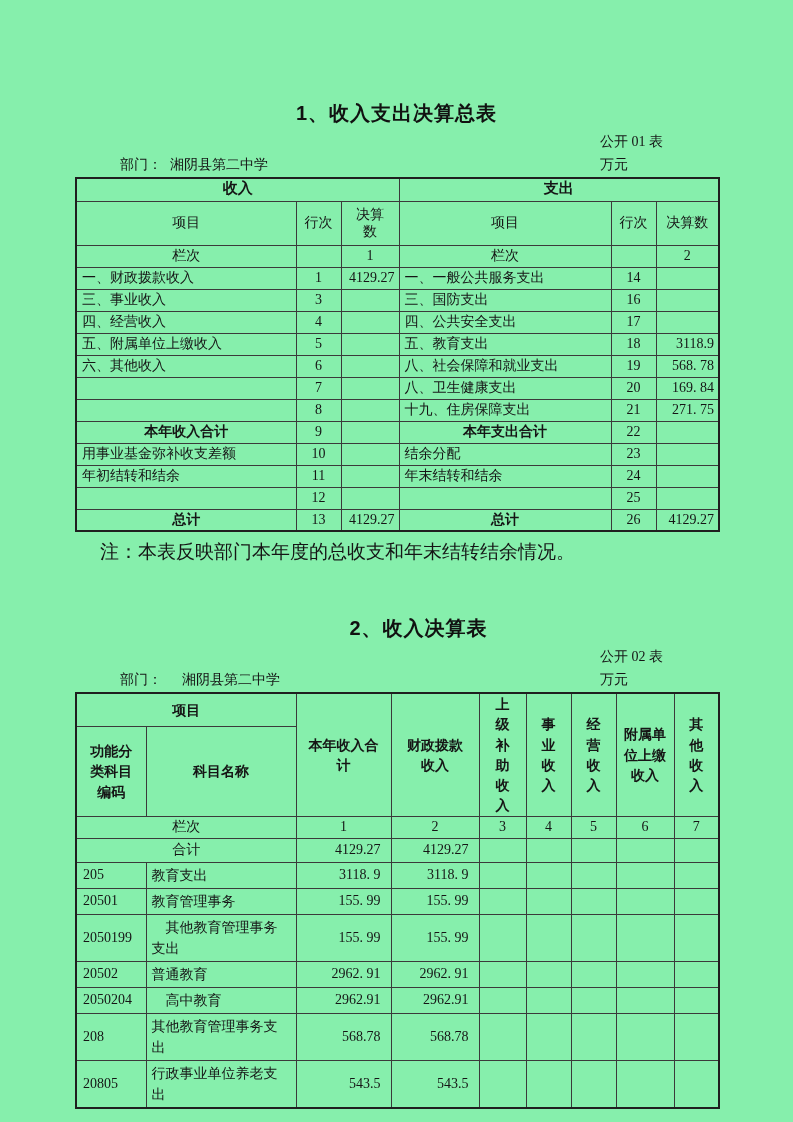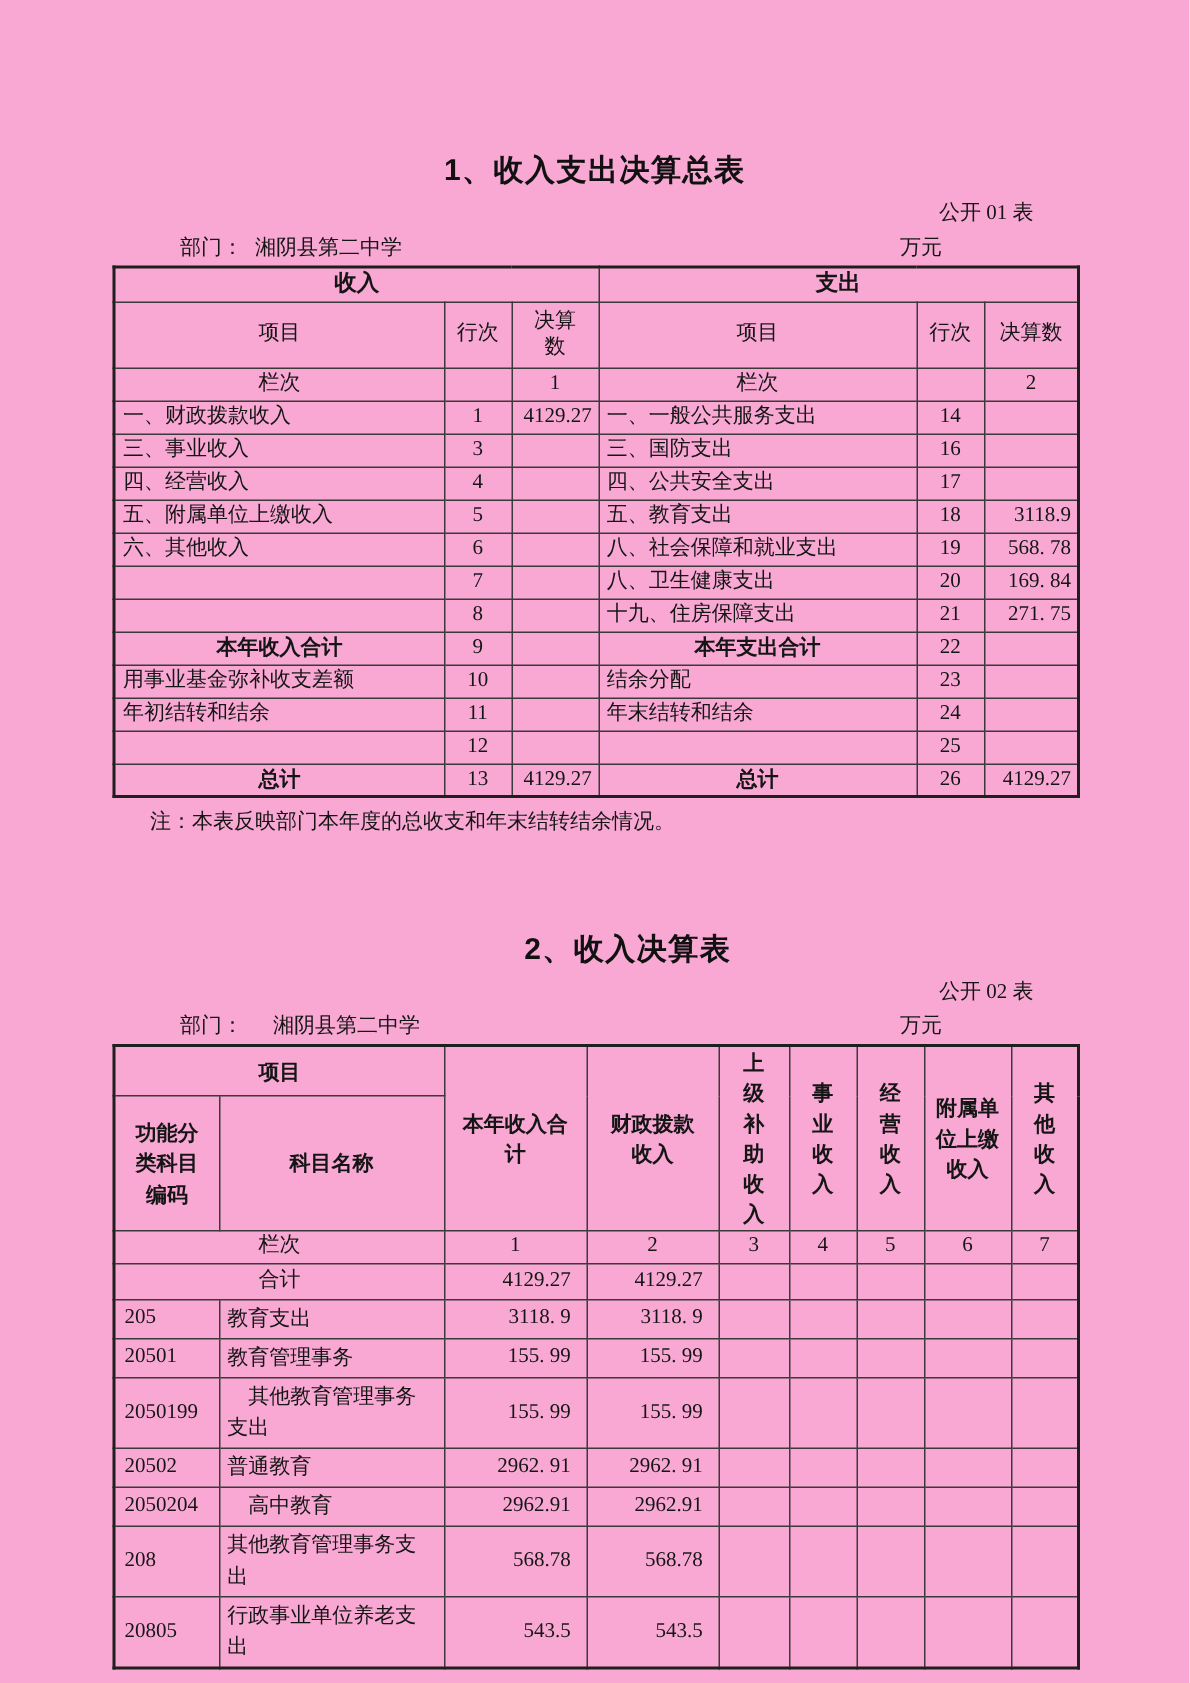--- a/index.html
+++ b/index.html
@@ -1,32 +1,32 @@
 <!DOCTYPE html>
 <html><head>
 <meta charset="utf-8">
 <style>
   html,body{margin:0;padding:0;background:#fff;}
   body{
     width:793px;height:1122px;
     font-family:"Liberation Serif","DejaVu Serif",serif;
     color:#151515;
   }
-  .page{position:relative;width:793px;height:1122px;overflow:hidden;background:#f9a8d4;}
+  .page{position:relative;width:793px;height:1122px;overflow:hidden;background:#86efac;}
 
   .sec-title{
     margin:0;text-align:center;
     font-family:"Liberation Sans","DejaVu Sans",sans-serif;
     font-weight:bold;font-size:20px;color:#111;letter-spacing:1px;
   }
   .t1-title{padding-top:100px;}
   .t2-title{padding-top:46px;padding-left:44px;}
 
   .meta{position:relative;width:643px;margin-left:75px;height:50px;font-size:14px;}
-  .meta .open-label{position:absolute;left:551px;top:6px;}
+  .meta .open-label{position:absolute;left:525px;top:6px;}
   .meta .dept-line{position:absolute;left:45px;bottom:3px;}
   .meta .dept-line .gap1{margin-left:8px;}
   .meta .dept-line .gap2{margin-left:20px;}
   .meta .unit-label{position:absolute;left:525px;bottom:3px;}
 
   table{
     border-collapse:collapse;table-layout:fixed;
     margin-left:75px;border:2px solid #1f1f1f;
   }
   td{
@@ -46,21 +46,21 @@
   }
   .t1 .c{text-align:center;}
   .t1 .l{text-align:left;padding-left:5px;padding-right:3px;}
   .t1 .r{text-align:right;padding-right:4px;}
   .t1 .amt-narrow{text-align:center;padding:0 12px;line-height:1.25;}
   .t1 .sum{
     font-family:"Liberation Sans","DejaVu Sans",sans-serif;
     font-weight:bold;text-align:center;padding:0;
   }
   .note{
-    margin:7px 0 16px 100px;font-size:14px;color:#151515;font-family:Liberation Mono, monospace;
+    margin:7px 0 4px 100px;font-size:19px;color:#151515;font-family:Liberation Mono, monospace;
   }
 
   
   .t2{width:643px;}
   .t2 tr.hr1{height:24px;}
   .t2 tr.hr2{height:64px;}
   .t2 tr.lanci{height:22px;}
   .t2 tr.total{height:24px;}
   .t2 tr.datarow{height:25px;}
   .t2 .hb{

